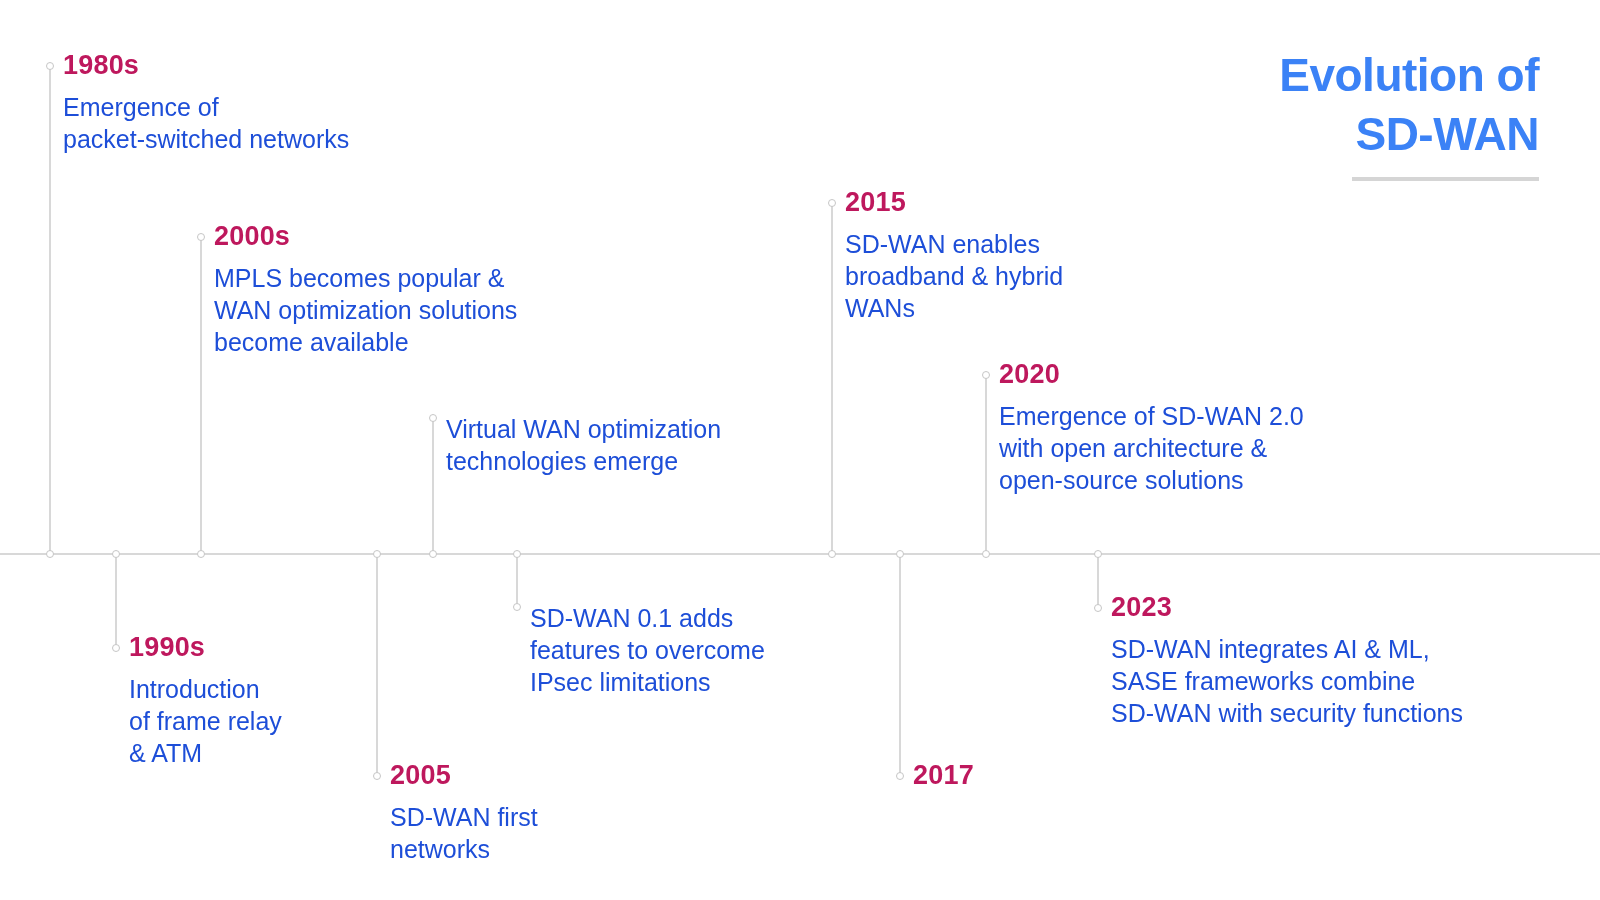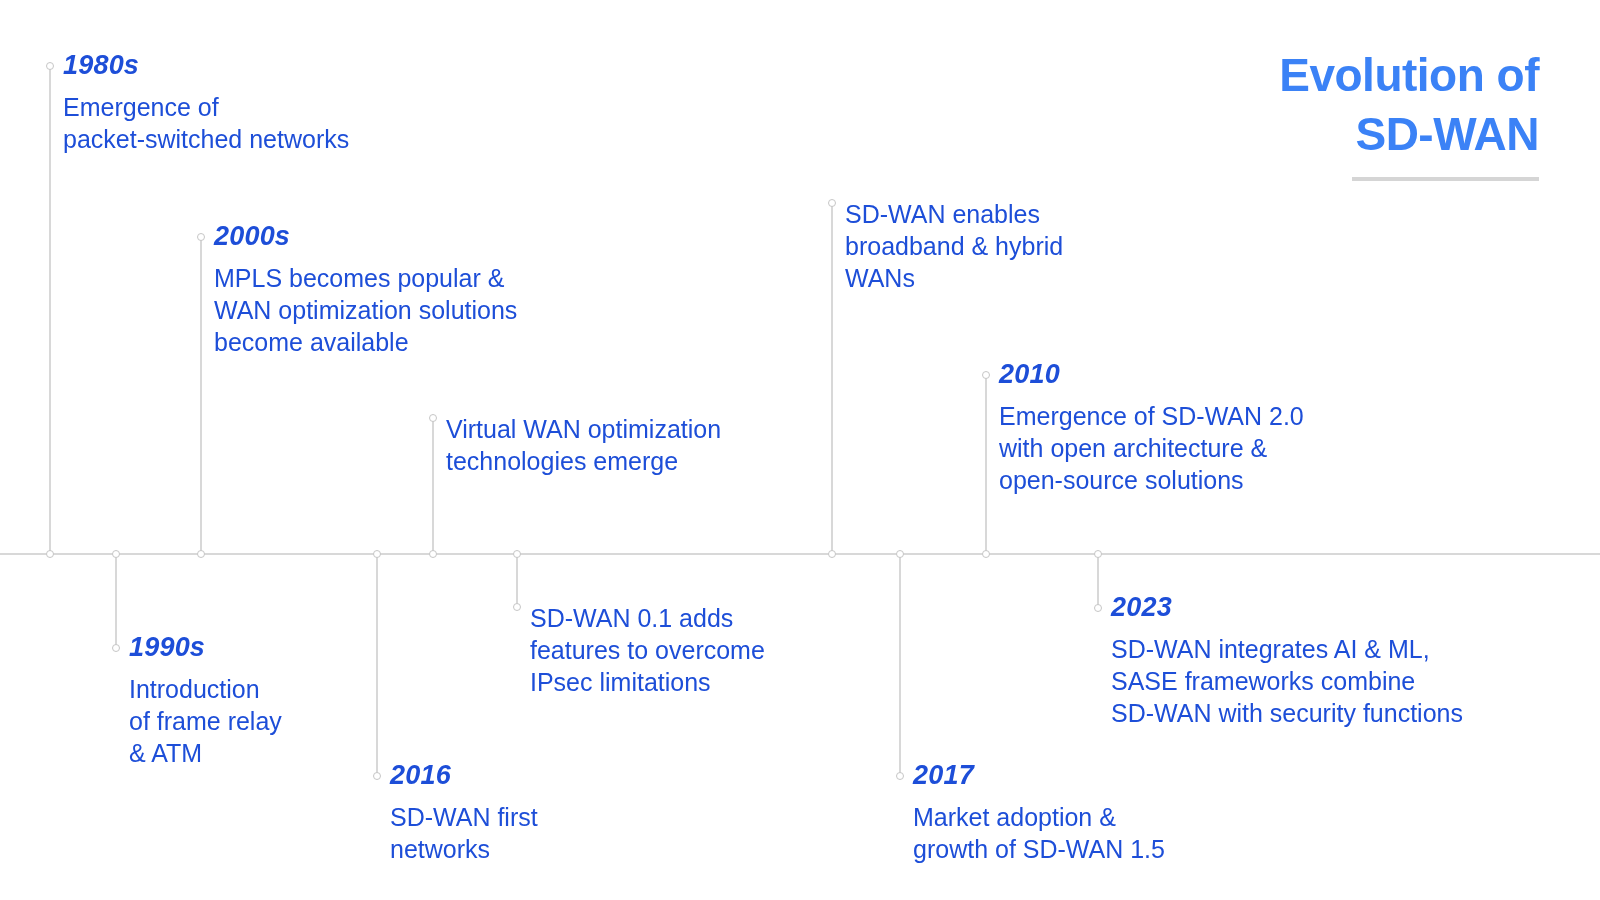--- a/index.html
+++ b/index.html
@@ -29,23 +29,22 @@
     background: #ffffff;
     border: 1.5px solid #c6c6c6;
     border-radius: 50%;
     z-index: 3;
   }
   .label { position: absolute; z-index: 2; }
   .year {
     font-size: 27px;
     font-weight: bold;
     line-height: 30px;
-    color: #1d4ed8;
+    color: #be185d;
     letter-spacing: 0.2px;
-    font-style: italic;
   }
   .desc {
     margin-top: 11px;
     font-size: 25px;
     line-height: 32px;
     color: #1d4ed8;
     white-space: pre-line;
   }
   .title {
     position: absolute;
@@ -109,21 +108,21 @@
 WAN optimization solutions
 become available</div>
     </div>
   </div>
 
   <div>
     <div class="stem" style="left:376px; top:555px; height:221px;"></div>
     <div class="dot" style="left:373px; top:550px;"></div>
     <div class="dot" style="left:373px; top:772px;"></div>
     <div class="label" style="left:390px; top:760px;">
-      <div class="year">2016</div>
+      <div class="year">2005</div>
       <div class="desc">SD-WAN first
 networks</div>
     </div>
   </div>
 
   <div>
     <div class="stem" style="left:432px; top:418px; height:136px;"></div>
     <div class="dot" style="left:429px; top:550px;"></div>
     <div class="dot" style="left:429px; top:414px;"></div>
     <div class="label" style="left:446px; top:402px;">
@@ -141,43 +140,42 @@
 features to overcome
 IPsec limitations</div>
     </div>
   </div>
 
   <div>
     <div class="stem" style="left:831px; top:203px; height:351px;"></div>
     <div class="dot" style="left:828px; top:550px;"></div>
     <div class="dot" style="left:828px; top:199px;"></div>
     <div class="label" style="left:845px; top:187px;">
+      <div class="year">2015</div>
       <div class="desc">SD-WAN enables
 broadband &amp; hybrid
 WANs</div>
     </div>
   </div>
 
   <div>
     <div class="stem" style="left:899px; top:555px; height:221px;"></div>
     <div class="dot" style="left:896px; top:550px;"></div>
     <div class="dot" style="left:896px; top:772px;"></div>
     <div class="label" style="left:913px; top:760px;">
       <div class="year">2017</div>
-      <div class="desc">Market adoption &amp;
-growth of SD-WAN 1.5</div>
     </div>
   </div>
 
   <div>
     <div class="stem" style="left:985px; top:375px; height:179px;"></div>
     <div class="dot" style="left:982px; top:550px;"></div>
     <div class="dot" style="left:982px; top:371px;"></div>
     <div class="label" style="left:999px; top:359px;">
-      <div class="year">2010</div>
+      <div class="year">2020</div>
       <div class="desc">Emergence of SD-WAN 2.0
 with open architecture &amp;
 open-source solutions</div>
     </div>
   </div>
 
   <div>
     <div class="stem" style="left:1097px; top:555px; height:53px;"></div>
     <div class="dot" style="left:1094px; top:550px;"></div>
     <div class="dot" style="left:1094px; top:604px;"></div>

